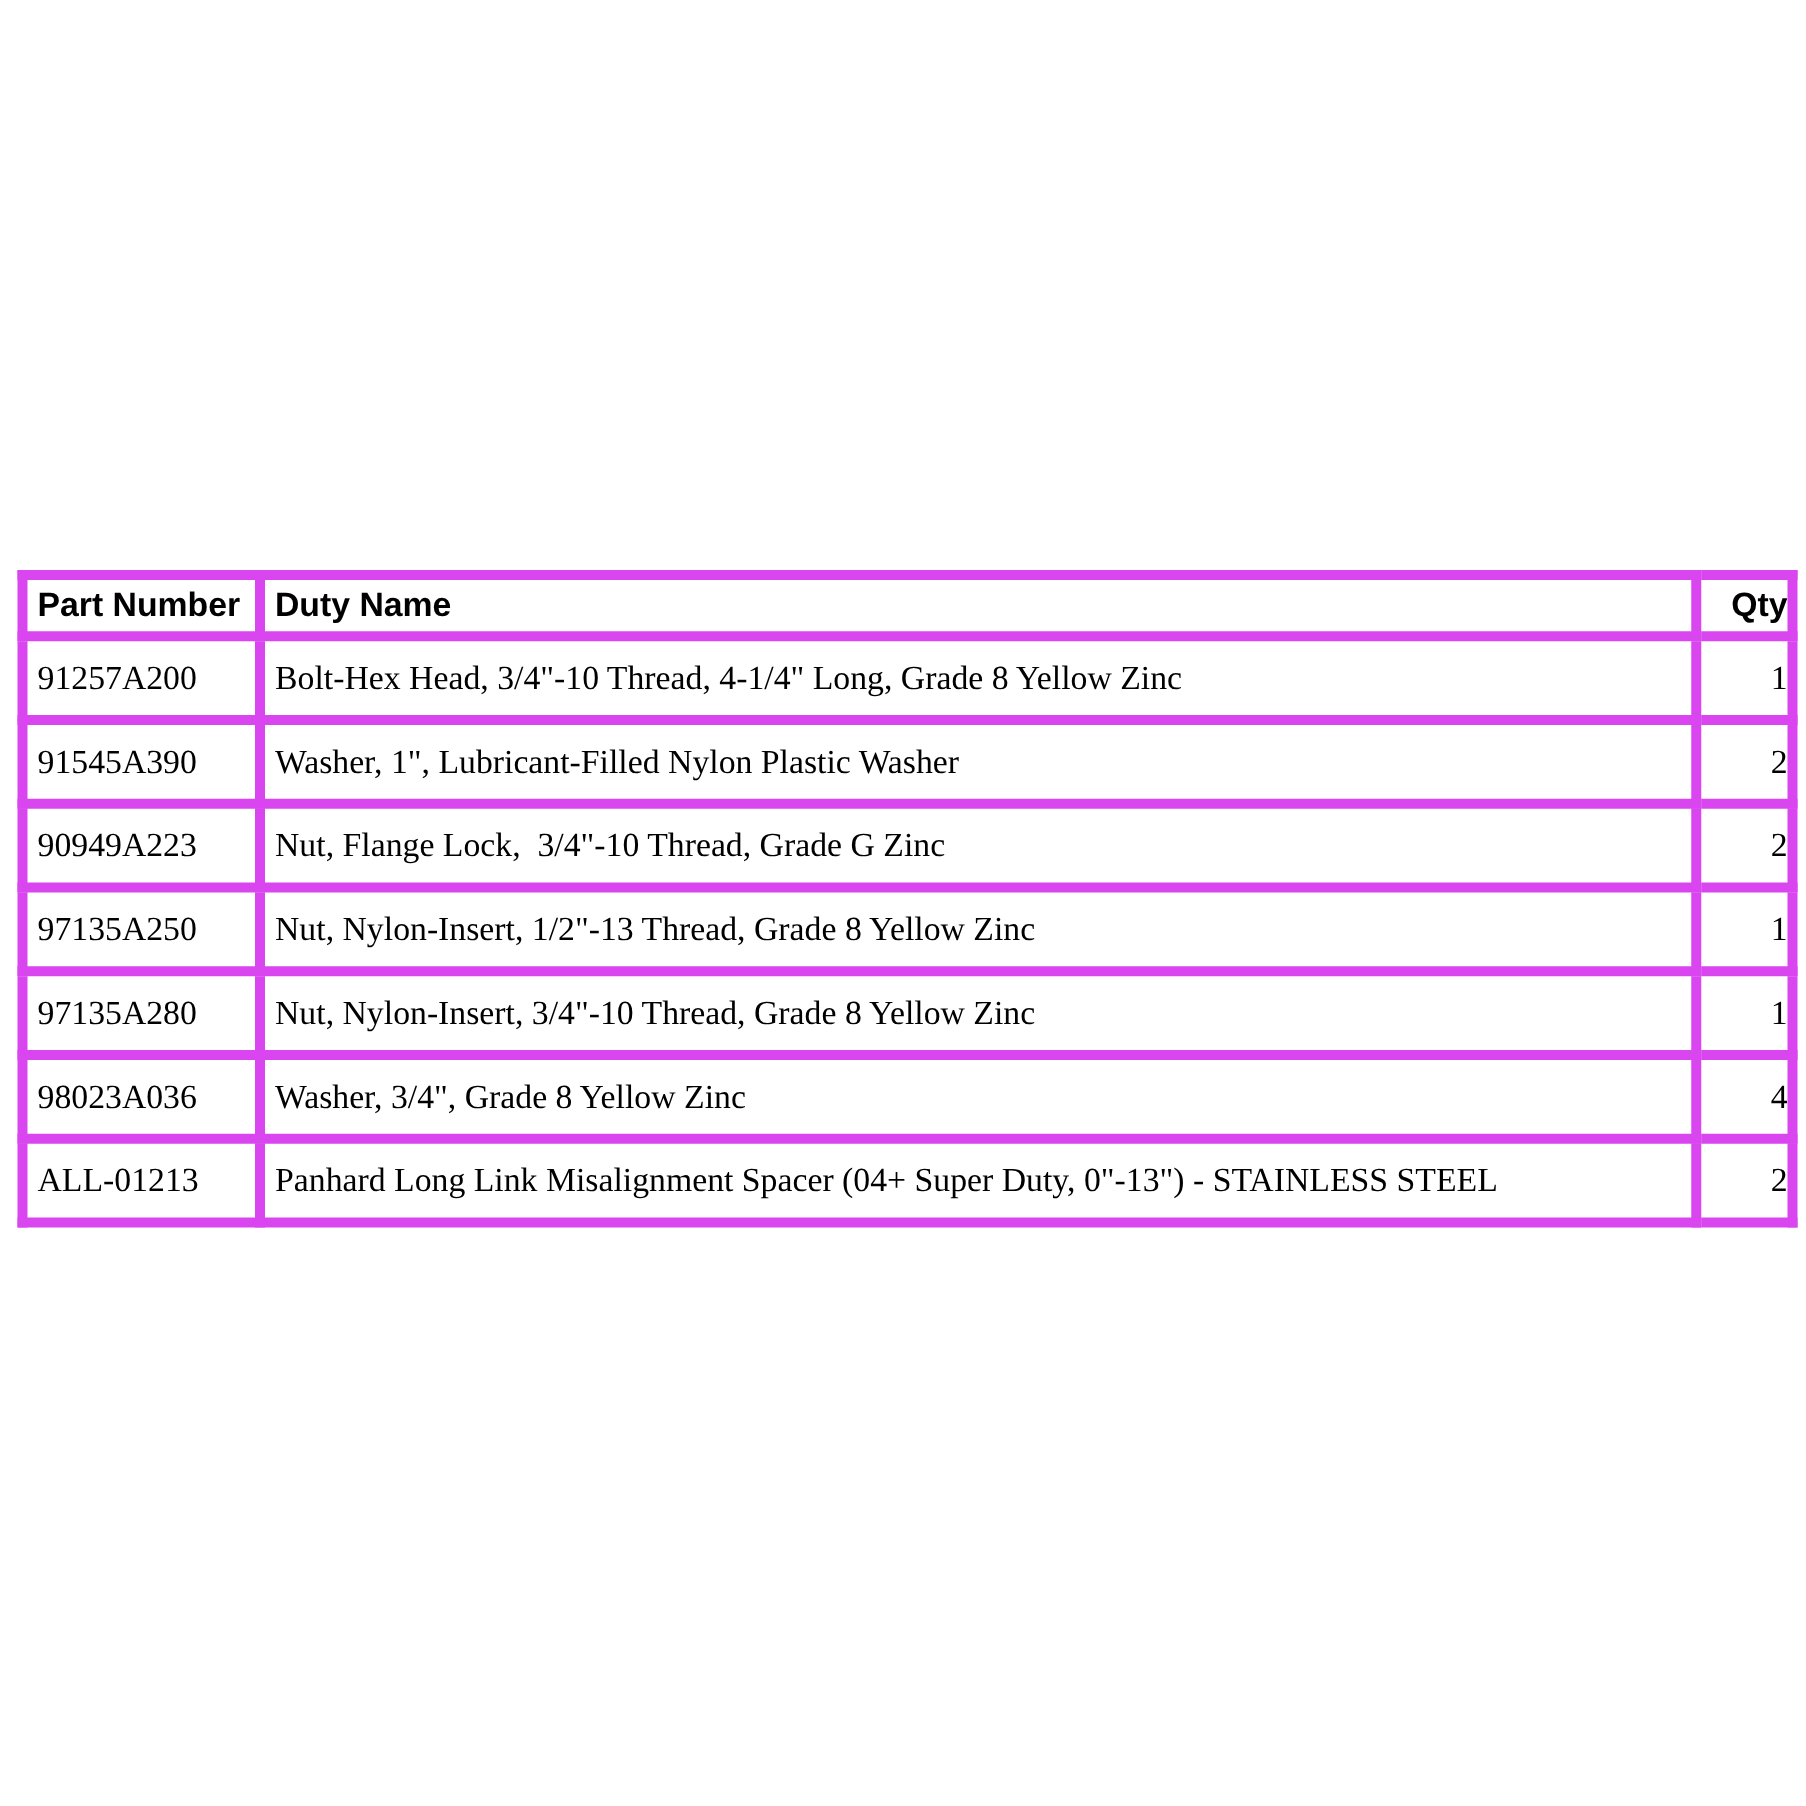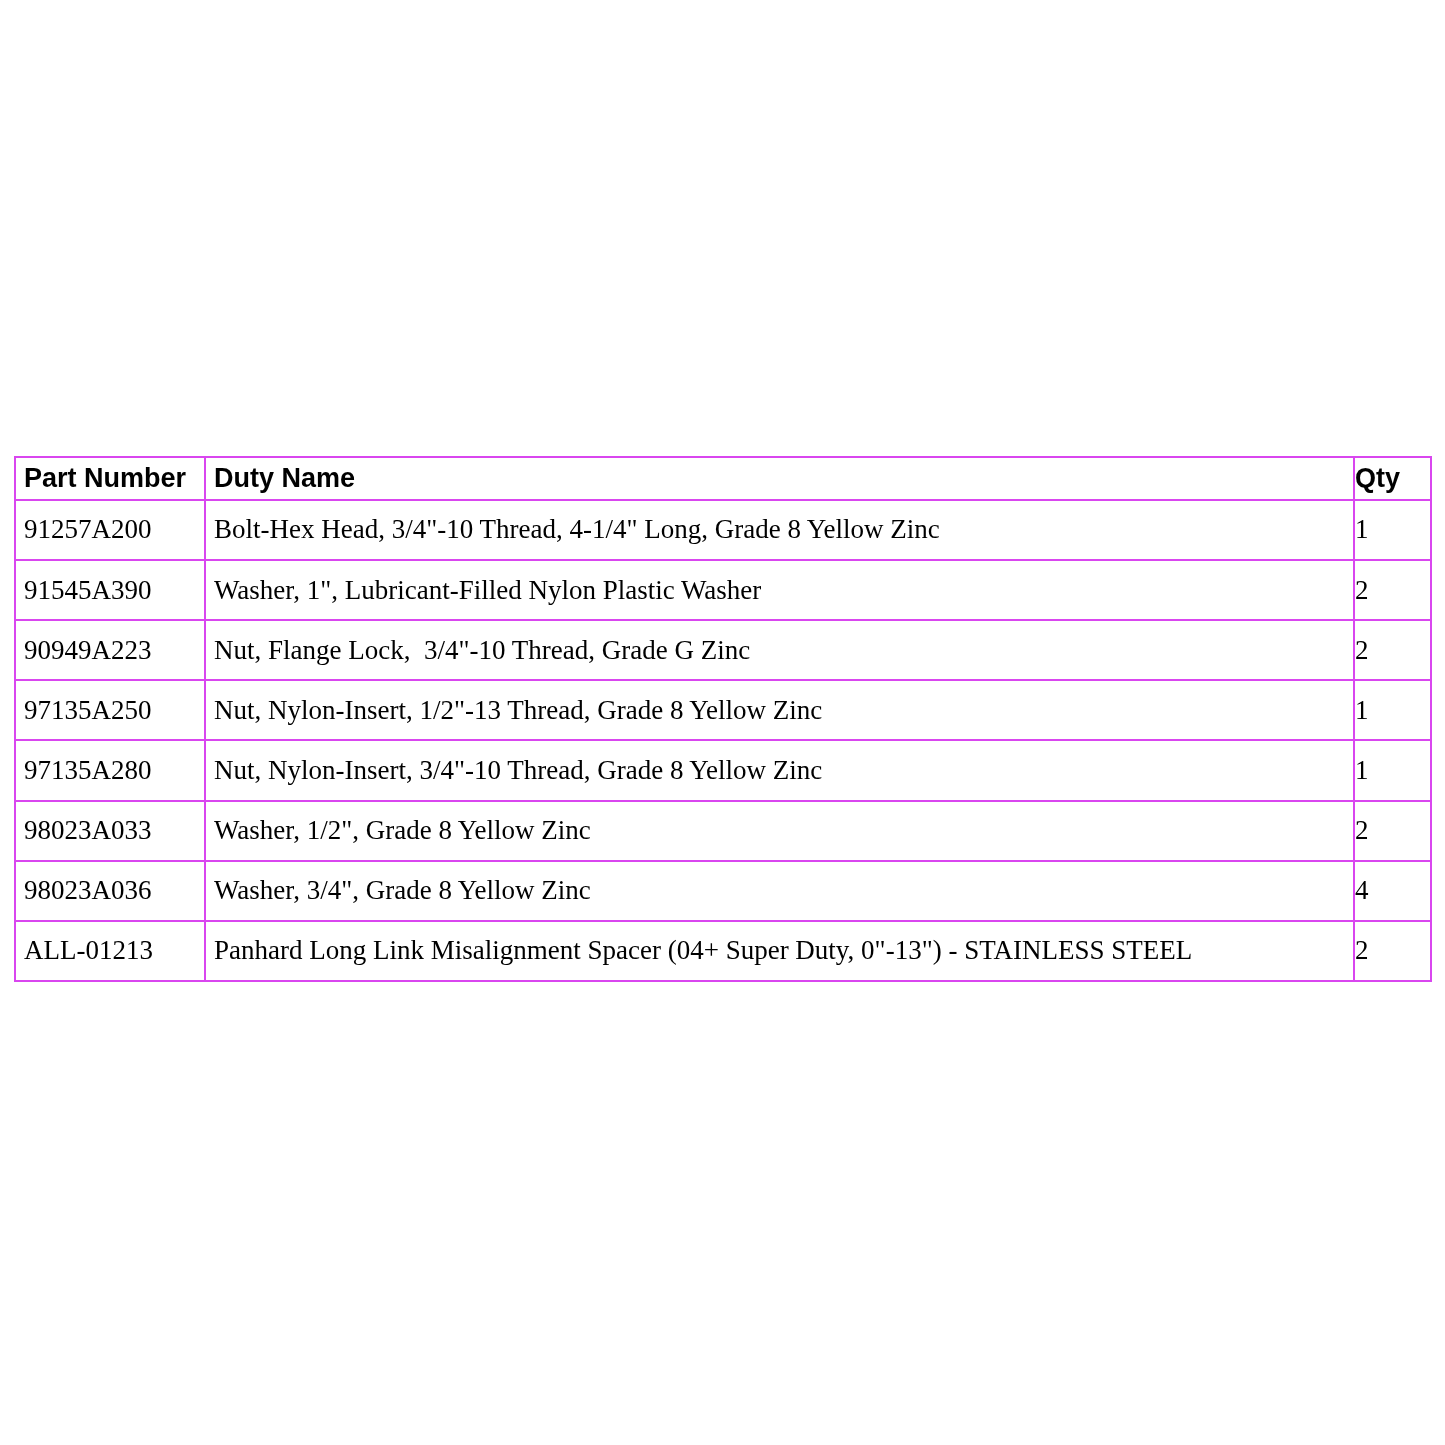--- a/index.html
+++ b/index.html
@@ -23,21 +23,21 @@
     left: 14px;
     top: 456px;
     width: 1416px;
     height: 526px;
     border-collapse: collapse;
     table-layout: fixed;
     background: #ffffff;
   }
   table.parts-table th,
   table.parts-table td {
-    border: 2px solid #d946ef;
+    border: 8px solid #d946ef;
     font-size: 27px;
     line-height: 1;
     white-space: pre;       
     overflow: hidden;
     padding: 0 0 0 8px;
     vertical-align: middle;
     text-align: left;
     height: 40.8px;
     box-sizing: content-box;
     color: #000000;
@@ -45,21 +45,21 @@
   }
   table.parts-table th {
     font-weight: bold;
   }
   table.parts-table td {
     font-weight: normal;
     font-family: Liberation Serif, serif;
   }
   table.parts-table th.col-qty,
   table.parts-table td.col-qty {
-    text-align: left;
+    text-align: right;
     padding: 0;
   }
   col.col-part_number { width: 190px; }
   col.col-part_name   { width: 1149px; }
   col.col-qty         { width: 77px; }
 </style>
 </head>
 <body>
 
 <div class="canvas">
@@ -96,25 +96,20 @@
           <td class="col-part_number">97135A250</td>
           <td class="col-part_name">Nut, Nylon-Insert, 1/2"-13 Thread, Grade 8 Yellow Zinc</td>
           <td class="col-qty">1</td>
         </tr>
         <tr>
           <td class="col-part_number">97135A280</td>
           <td class="col-part_name">Nut, Nylon-Insert, 3/4"-10 Thread, Grade 8 Yellow Zinc</td>
           <td class="col-qty">1</td>
         </tr>
         <tr>
-          <td class="col-part_number">98023A033</td>
-          <td class="col-part_name">Washer, 1/2", Grade 8 Yellow Zinc</td>
-          <td class="col-qty">2</td>
-        </tr>
-        <tr>
           <td class="col-part_number">98023A036</td>
           <td class="col-part_name">Washer, 3/4", Grade 8 Yellow Zinc</td>
           <td class="col-qty">4</td>
         </tr>
         <tr>
           <td class="col-part_number">ALL-01213</td>
           <td class="col-part_name">Panhard Long Link Misalignment Spacer (04+ Super Duty, 0"-13") - STAINLESS STEEL</td>
           <td class="col-qty">2</td>
         </tr>
       </tbody>

